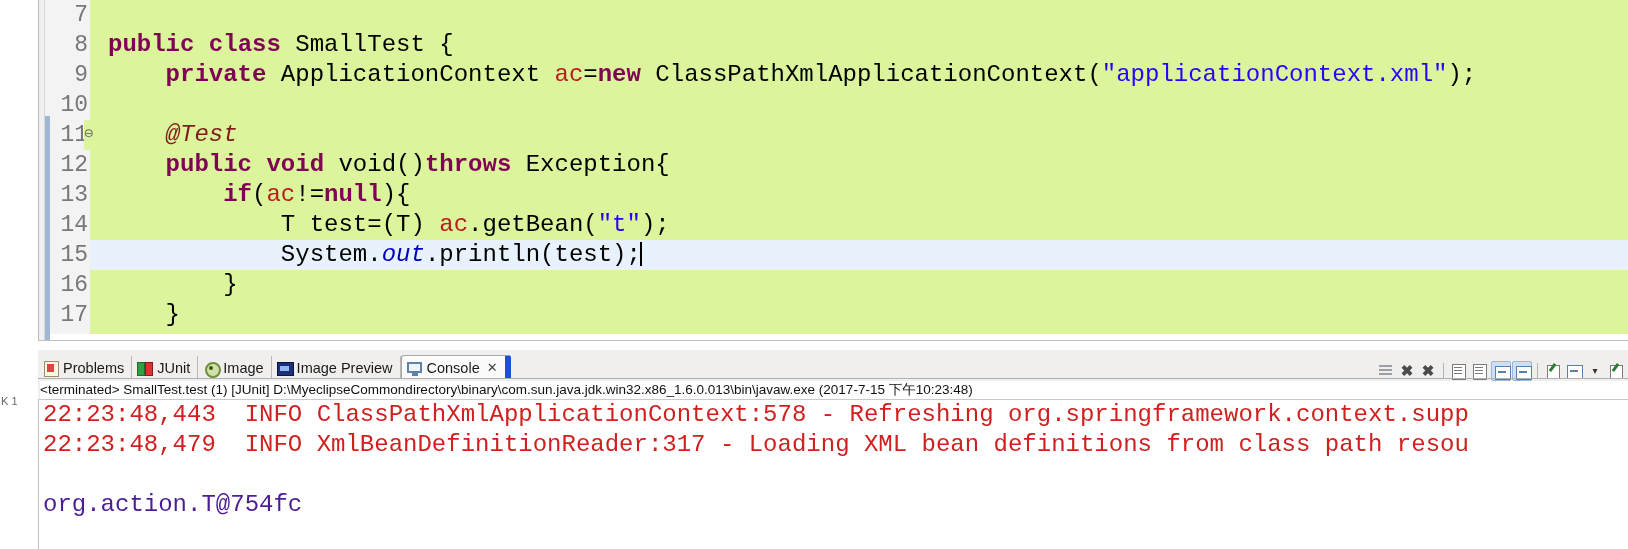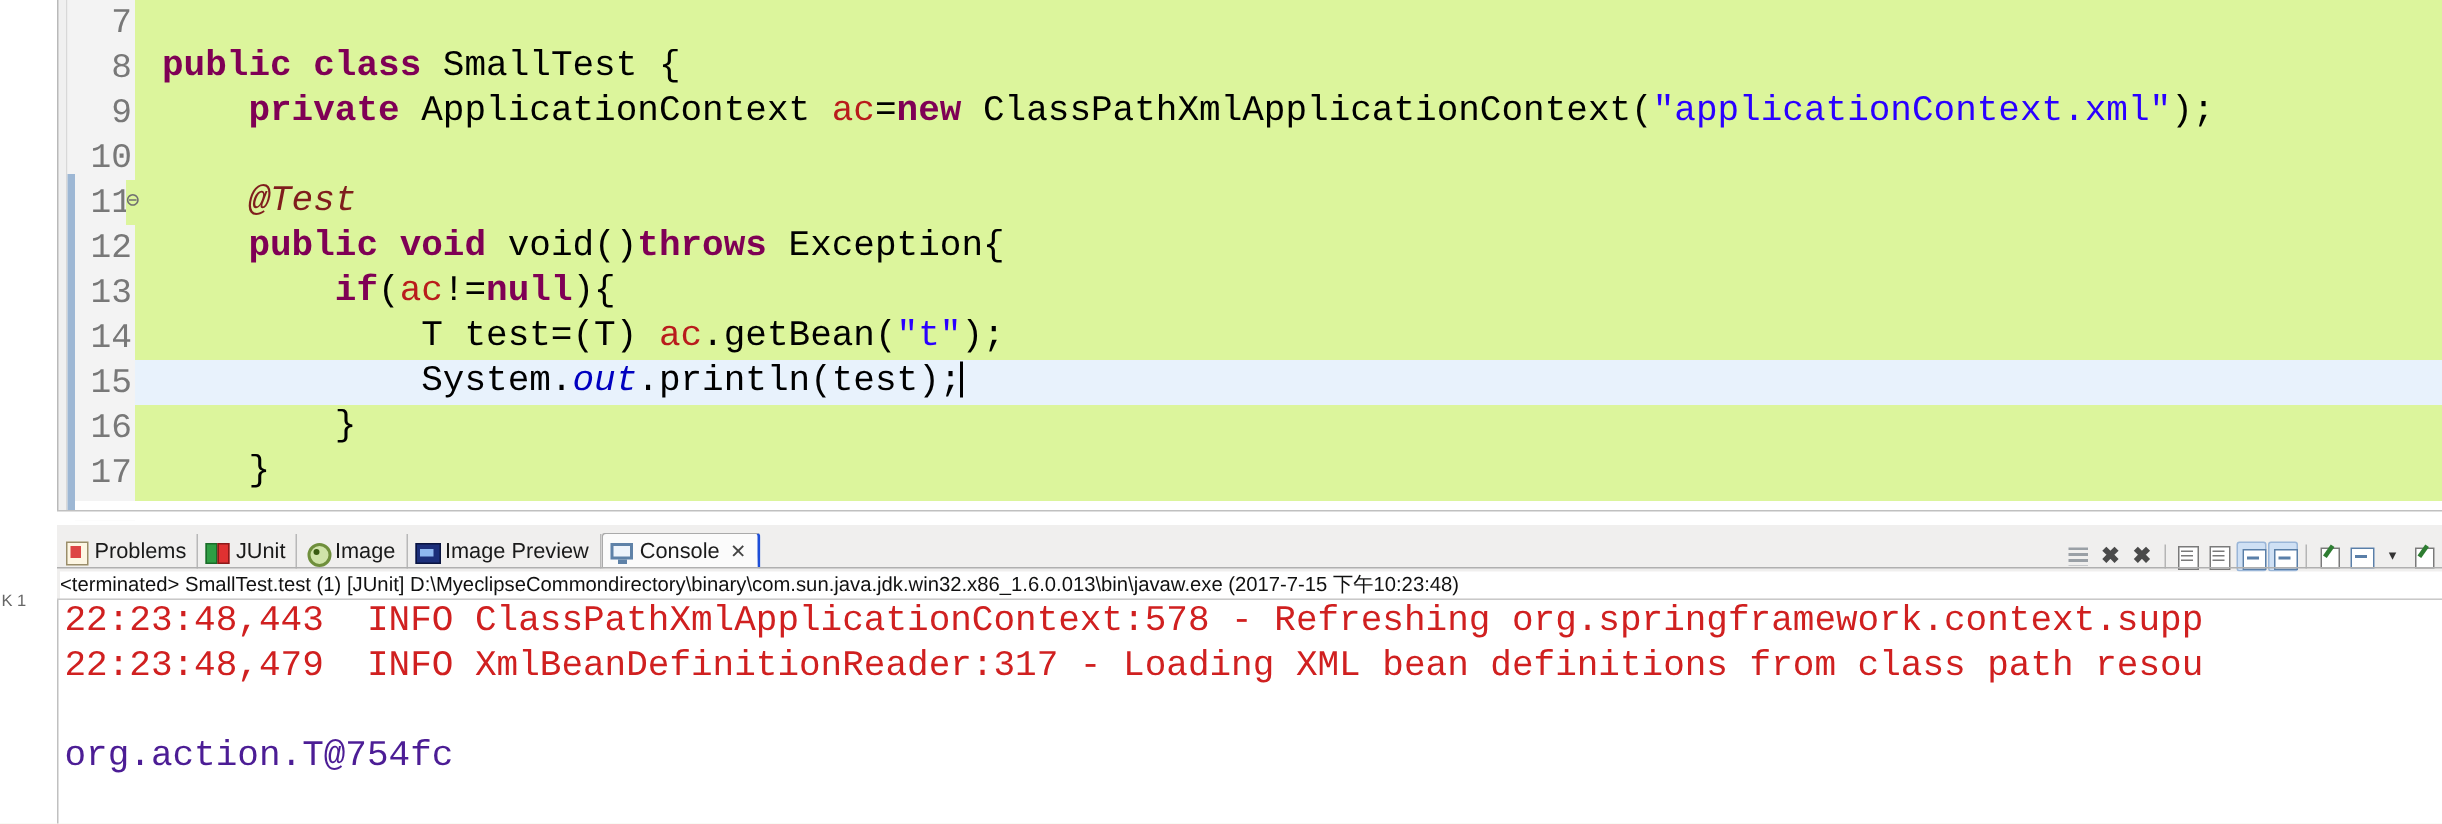--- a/index.html
+++ b/index.html
@@ -183,21 +183,21 @@
     color: #1a1a1a;
     background: #f0efee;
     border-right: 1px solid #b8b8b8;
     gap: 4px;
     white-space: nowrap;
   }
   .tab.active {
     background: #fbfbfb;
     border-top: 1px solid #aaa;
     border-left: 1px solid #aaa;
-    border-right: 2px solid #1d4ed8;
+    border-right: 6px solid #1d4ed8;
     border-radius: 3px 3px 0 0;
     height: 23px;
   }
   .tab-ico {
     width: 16px; height: 16px;
     display: inline-block;
     position: relative;
     flex: none;
   }
   .tab-close {

